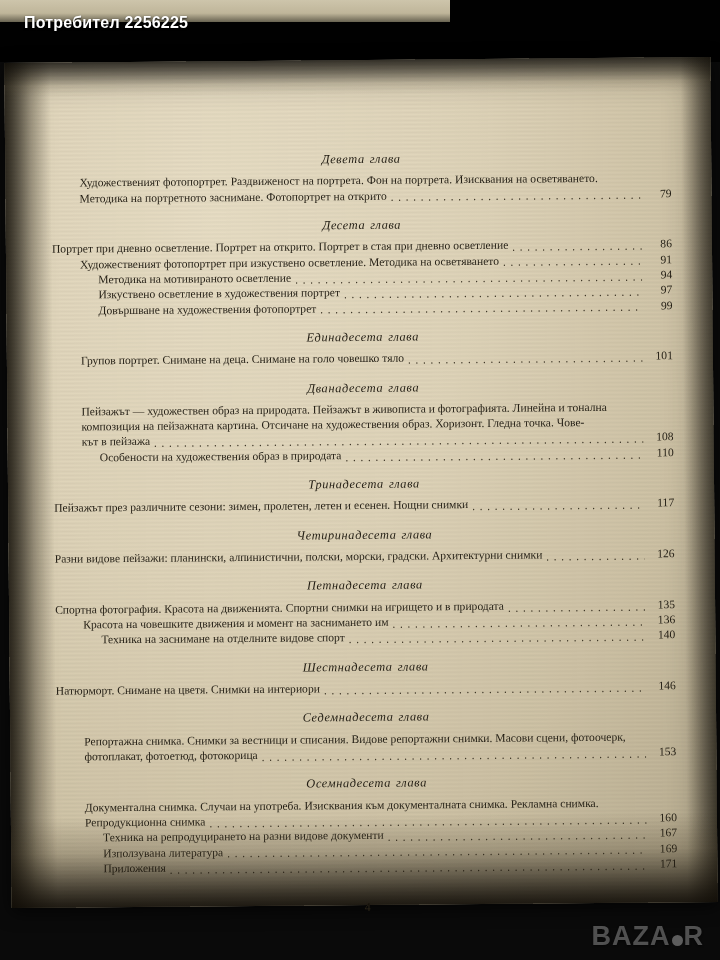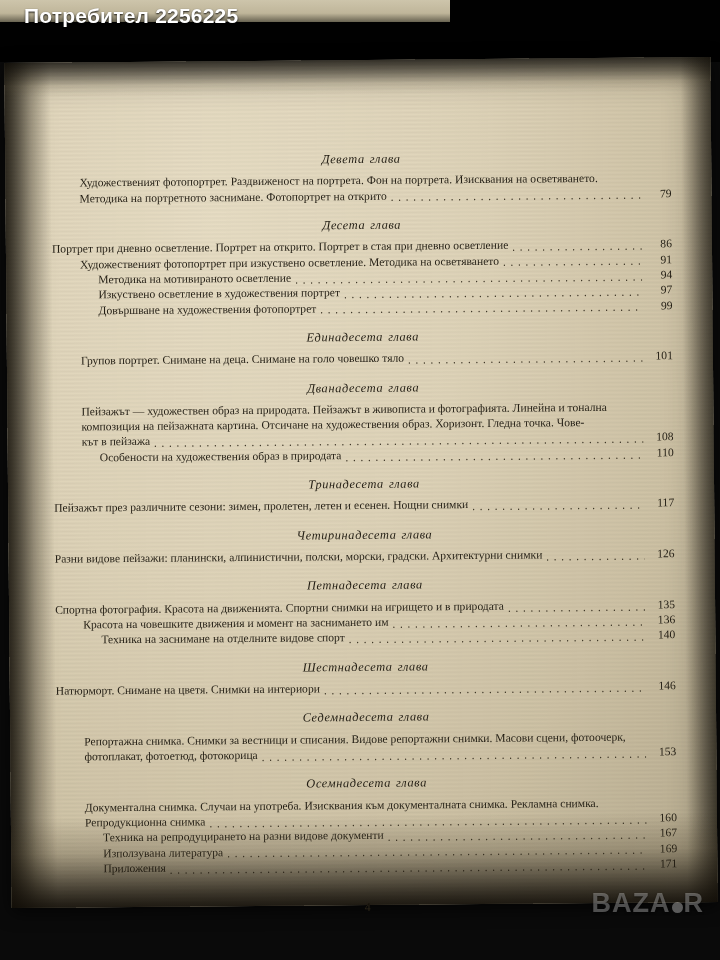--- a/index.html
+++ b/index.html
@@ -30,22 +30,22 @@
   }
   .top-band .paper-sliver {
     position: absolute;
     left: 0; top: 0;
     width: 450px; height: 22px;
     background: linear-gradient(180deg, #d8cfb4 0%, #c9bfa2 60%, #6d6855 100%);
     opacity: .95;
   }
   .username {
     position: absolute;
-    left: 24px; top: 4px;
-    font-size: 21px;
+    left: 24px; top: 14px;
+    font-size: 16px;
     font-weight: bold;
     color: #ffffff;
     letter-spacing: .2px;
     text-shadow: 0 1px 2px rgba(0,0,0,.9);
   }
 
   
   .book-page {
     position: absolute;
     left: 8px;
@@ -173,21 +173,21 @@
     text-align: center;
     font-family: "Liberation Serif", serif;
     font-size: 12px;
     color: #2b2518;
   }
 
   
   .watermark {
     position: absolute;
     right: 16px;
-    bottom: 41px;
+    bottom: 8px;
     font-family: "Liberation Sans", sans-serif;
     font-size: 27px;
     font-weight: bold;
     letter-spacing: 1px;
     color: rgba(255,255,255,.30);
     text-shadow: 0 1px 2px rgba(0,0,0,.5);
   }
   .watermark .dot {
     display: inline-block;
     width: 11px; height: 11px;

